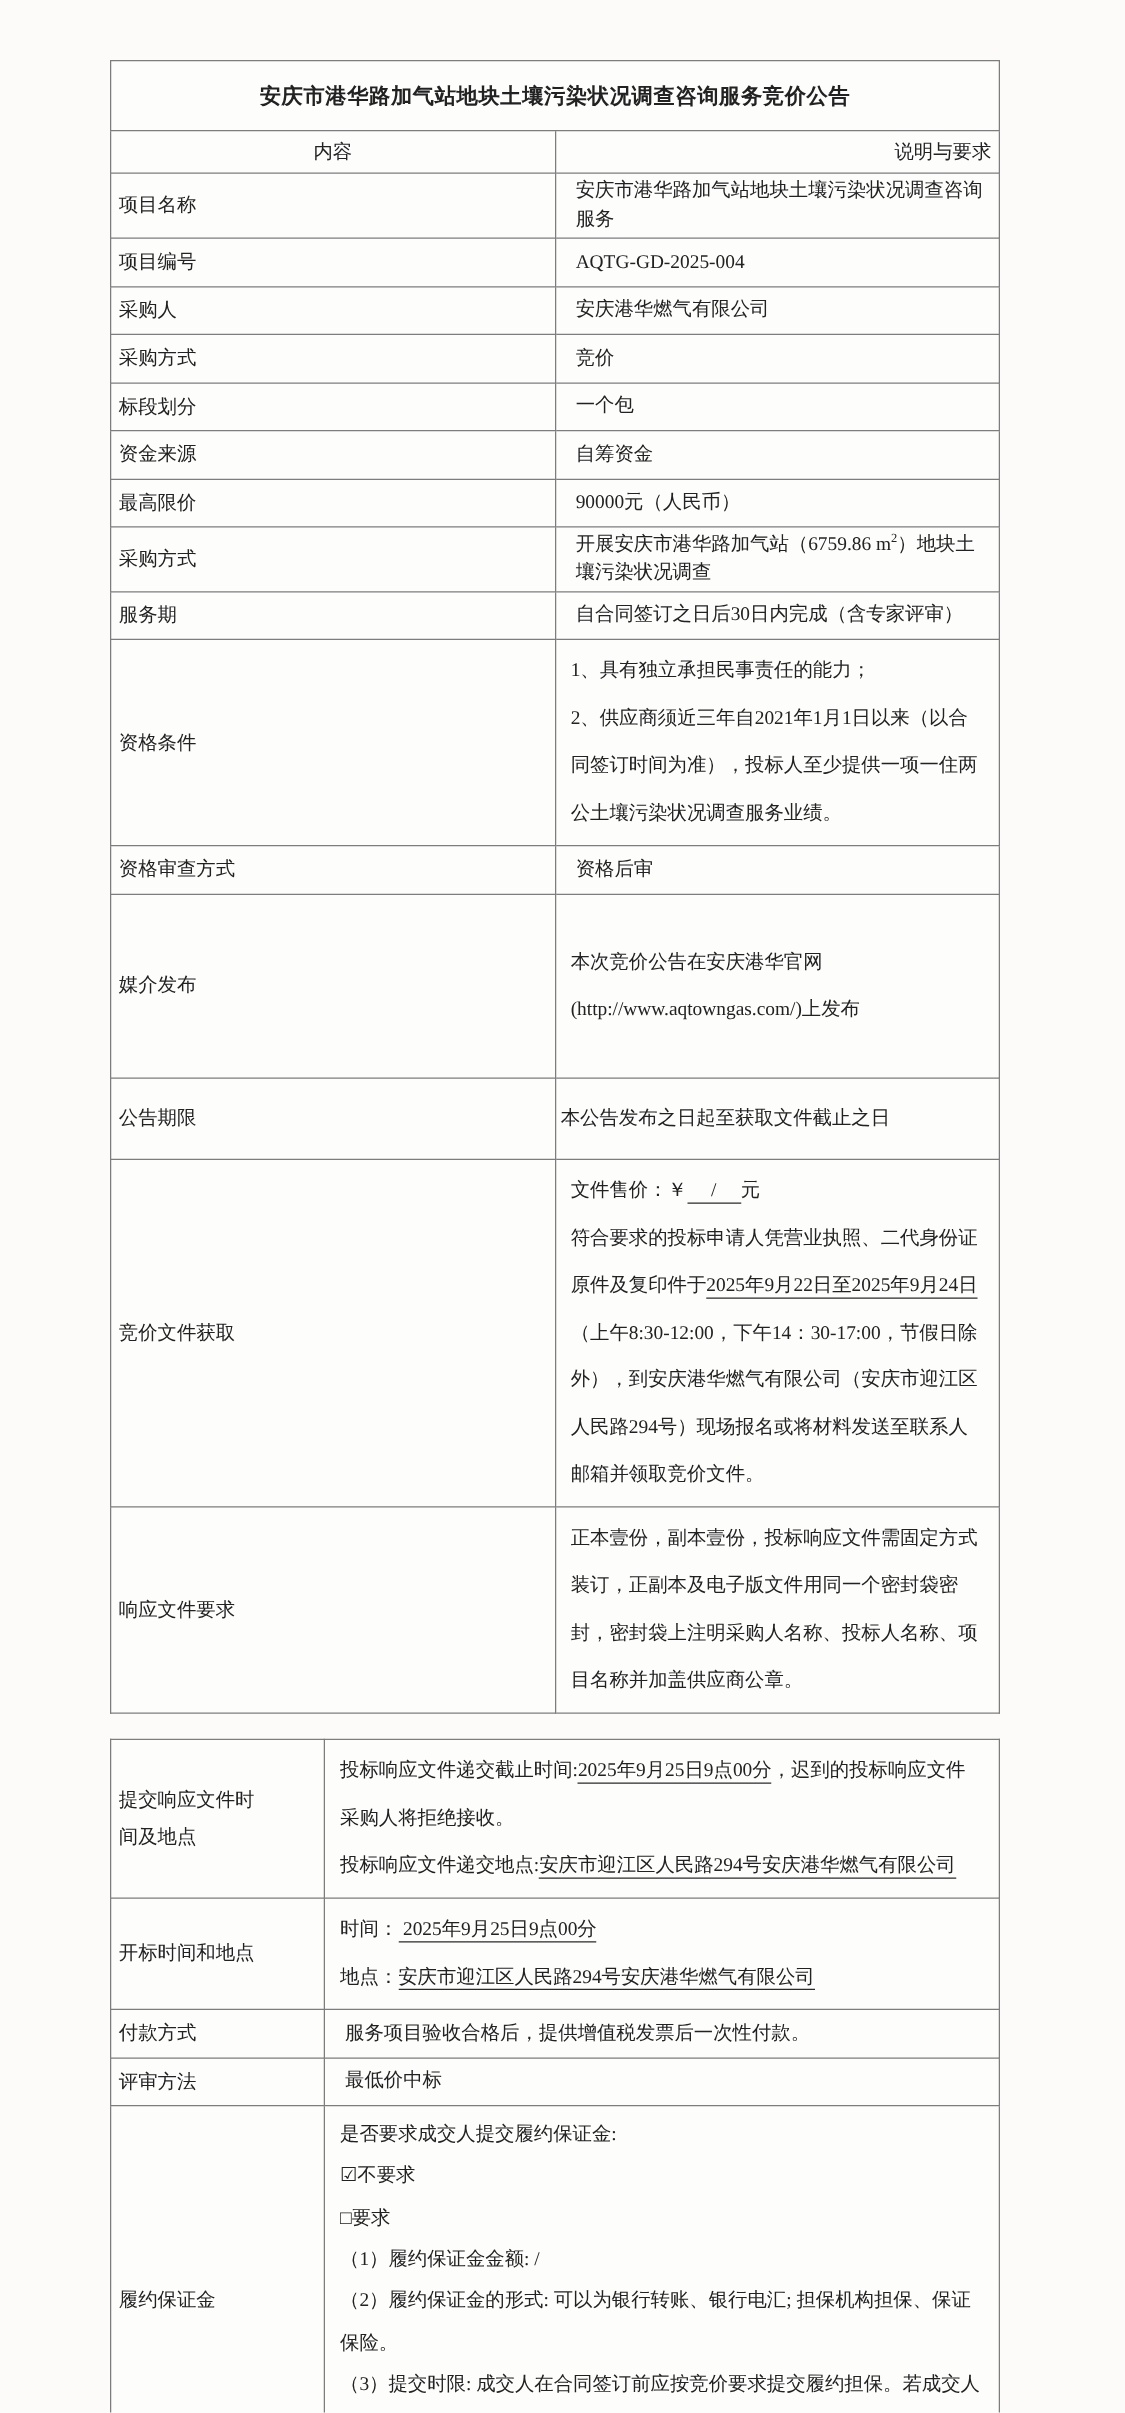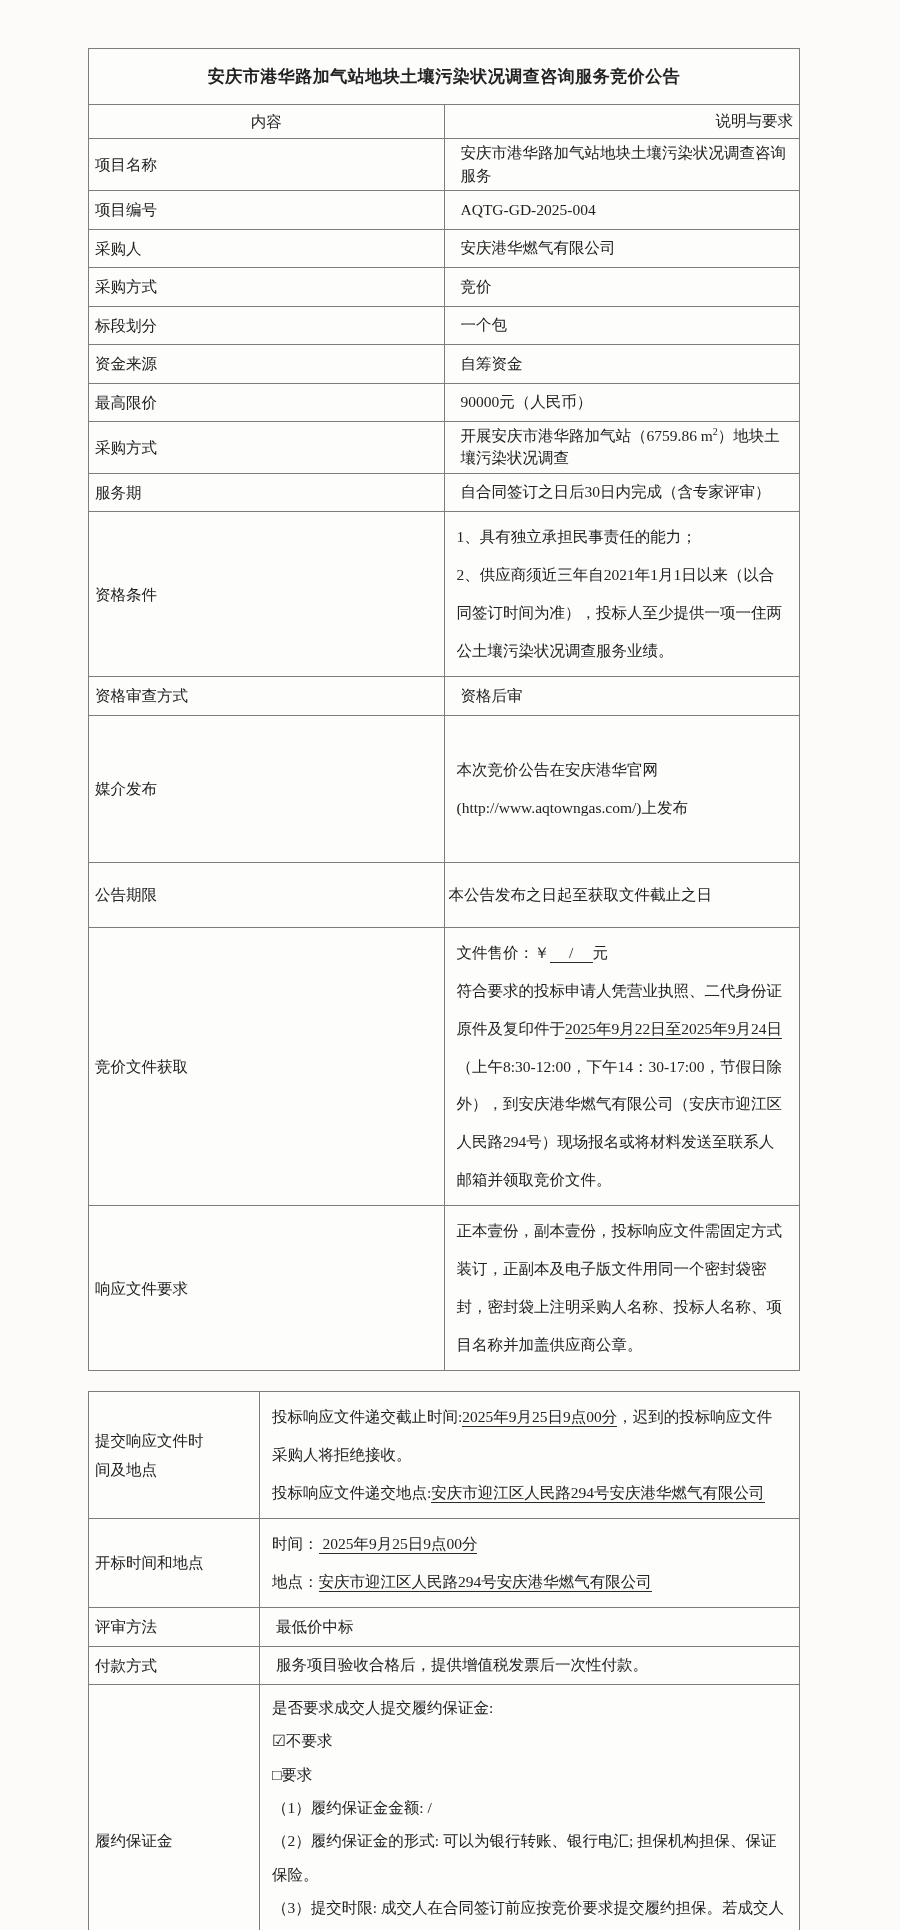--- a/index.html
+++ b/index.html
@@ -164,26 +164,26 @@
           </td>
         </tr>
         <tr class="multi">
           <td class="label">开标时间和地点</td>
           <td class="value">
             <p><span>时间：</span><span class="u">  2025年9月25日9点00分</span></p>
             <p><span>地点：</span><span class="u">安庆市迎江区人民路294号安庆港华燃气有限公司</span></p>
           </td>
         </tr>
         <tr class="single">
+          <td class="label">付款方式</td>
+          <td class="value"><span>服务项目验收合格后，提供增值税发票后一次性付款。</span></td>
+        </tr>
+        <tr class="single">
           <td class="label">评审方法</td>
           <td class="value"><span>最低价中标</span></td>
-        </tr>
-        <tr class="single">
-          <td class="label">付款方式</td>
-          <td class="value"><span>服务项目验收合格后，提供增值税发票后一次性付款。</span></td>
         </tr>
         <tr class="tight">
           <td class="label">履约保证金</td>
           <td class="value">
             <p><span>是否要求成交人提交履约保证金:</span></p>
             <p><span>☑不要求</span></p>
             <p><span>□要求</span></p>
             <p><span>（1）履约保证金金额: /</span></p>
             <p><span>（2）履约保证金的形式: 可以为银行转账、银行电汇; 担保机构担保、保证保险。</span></p>
             <p><span>（3）提交时限: 成交人在合同签订前应按竞价要求提交履约担保。若成交人未按规定提交履约担保的，采购人可取消其中标资格，并保留进一步追偿的权利。</span></p>

